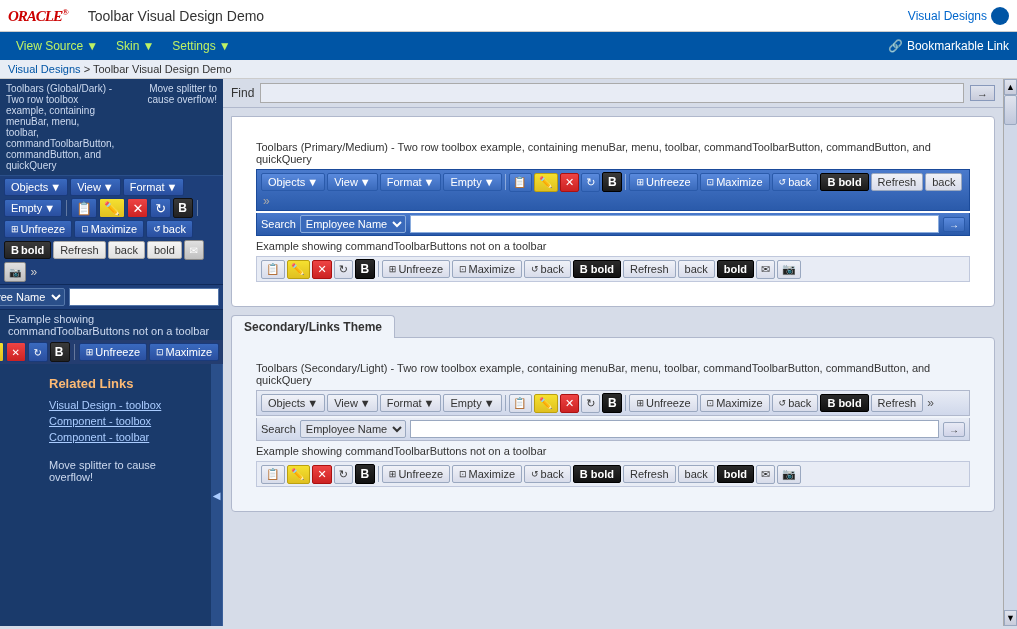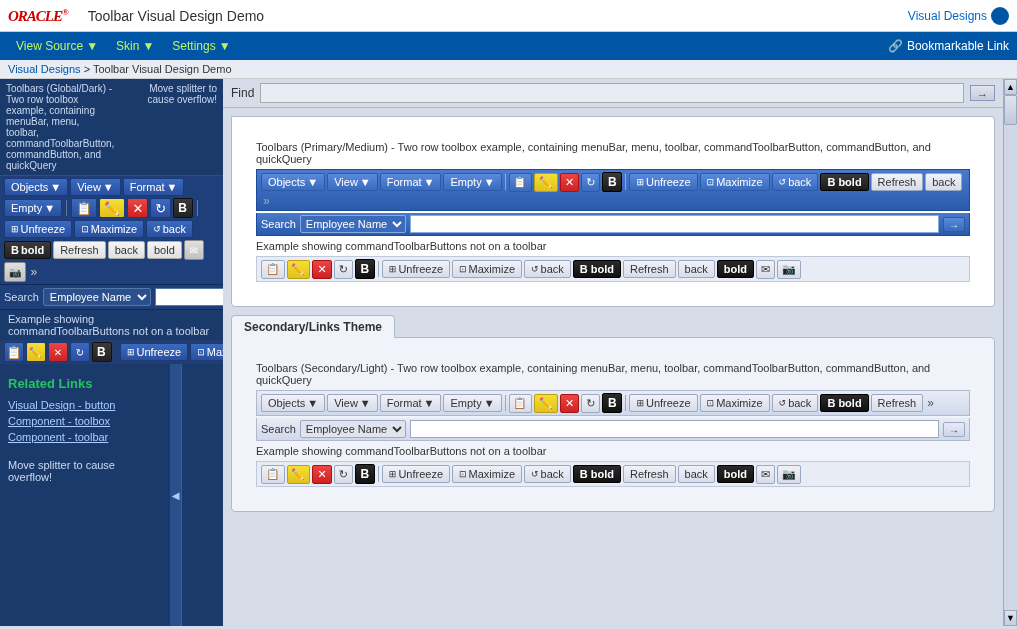--- a/index.html
+++ b/index.html
@@ -85,20 +85,21 @@
       display: flex;
       height: calc(629px - 32px - 28px - 22px);
     }
 
     
     .left-panel {
       background: #1a3a6b;
       flex: 1;
       padding: 0;
       overflow: hidden;
+      align-items: flex-end;
     }
 
     .toolbar-desc {
       color: #ccd9ef;
       font-size: 11px;
       padding: 4px 8px;
       background: #1a3a6b;
     }
 
     
@@ -227,21 +228,21 @@
     
     .sidebar {
       width: 170px;
       background: #1a3a6b;
       padding: 8px;
       color: #fff;
     }
     .sidebar h3 {
       font-size: 13px;
       font-weight: bold;
-      color: #22c55e;
+      color: #fdba74;
       margin-bottom: 8px;
     }
     .sidebar-link {
       color: #aaccff;
       font-size: 11px;
       display: block;
       margin-bottom: 4px;
       cursor: pointer;
       text-decoration: underline;
     }
@@ -682,21 +683,21 @@
         <span>Maximize</span>
       </button>
 
     </div>
 
     <div style="display:flex; flex:1; background:#1a3a6b;">
       <div class="content-split" style="flex-direction:row;">
 
         <div class="sidebar" style="padding-top:12px;">
           <h3>Related Links</h3>
-          <a class="sidebar-link">Visual Design - button</a>
+          <a class="sidebar-link">Visual Design - toolbox</a>
           <a class="sidebar-link">Component - toolbox</a>
           <a class="sidebar-link">Component - toolbar</a>
           <div class="sidebar-note" style="margin-top:16px;">Move splitter to cause overflow!</div>
         </div>
 
         <div style="width:12px; background:#2a4f8a; cursor:col-resize; display:flex; align-items:center; justify-content:center; border-right:1px solid #3a5f9a;">
           <span style="color:#aaccff; font-size:10px; writing-mode:vertical-lr;">◀</span>
         </div>
       </div>
     </div>

